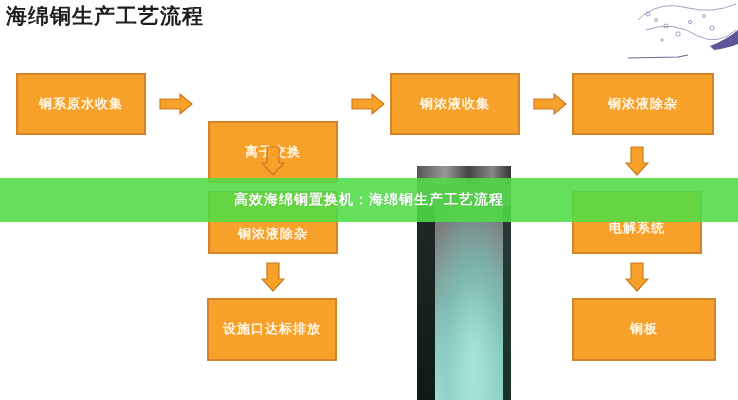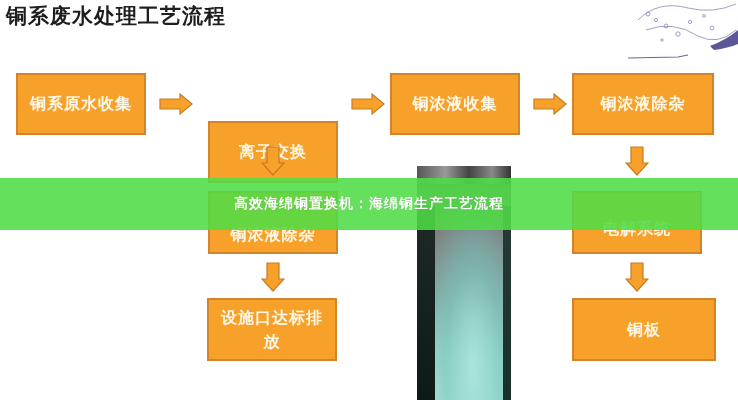--- a/index.html
+++ b/index.html
@@ -10,21 +10,21 @@
       position: absolute; left: 6px; top: 2px;
       font-size: 21px; font-weight: bold; color: #1e1e1e; letter-spacing: 1px;
     }
 
     .splash {
       position: absolute; right: 0; top: 0; width: 120px; height: 70px;
     }
 
     .box {
       position: absolute; background: #f8a12a; border: 2px solid #d2842a;
-      color: #fff7e6; font-size: 16px; font-weight: bold;
+      color: #fff7e6; font-size: 13px; font-weight: bold;
       display: flex; align-items: center; justify-content: center; text-align: center;
       line-height: 1.45; padding: 0 8px; letter-spacing: 1px;
       font-family: "DejaVu Serif", serif;
     }
 
     .arrow { position: absolute; }
 
     .photo {
       position: absolute; left: 417px; top: 166px; width: 94px; height: 234px;
       background:
@@ -39,34 +39,34 @@
     .photo::after {
       content: ""; position: absolute; right: 0; top: 40px; width: 8px; height: 194px;
       background: linear-gradient(180deg, #2a3a36, #18302a);
     }
     .photo-top {
       position: absolute; left: 0; top: 0; width: 100%; height: 18px;
       background: linear-gradient(90deg, #555 0%, #9a9a9a 30%, #444 55%, #888 80%, #333 100%);
     }
 
     .banner {
-      position: absolute; left: 0; top: 178px; width: 738px; height: 52px;
+      position: absolute; left: 0; top: 178px; width: 738px; height: 44px;
       background: rgba(80, 220, 70, 0.88);
       display: flex; align-items: center; justify-content: center;
     }
     .banner-text {
       color: #ffffff; font-size: 14px; font-weight: bold;
       font-family: "DejaVu Sans", "Liberation Sans", sans-serif;
       letter-spacing: 1px; text-shadow: 0 0 1px rgba(0,0,0,0.2);
     }
   </style>
 </head>
 <body>
 
-<div class="title">铜系废水处理工艺流程</div>
+<div class="title">海绵铜生产工艺流程</div>
 
 <svg class="splash" viewBox="0 0 120 70">
   <g fill="none" stroke="#8a86b8" stroke-width="0.8">
     <path d="M20 20 Q40 0 70 8 Q95 14 118 4"></path>
     <path d="M28 30 Q55 20 80 36 Q100 46 118 30"></path>
     <circle cx="30" cy="14" r="2"></circle>
       <circle cx="38" cy="20" r="1.5"></circle>
     <circle cx="48" cy="26" r="2"></circle>
       <circle cx="60" cy="34" r="2.2"></circle>
     <circle cx="72" cy="22" r="1.6"></circle>

